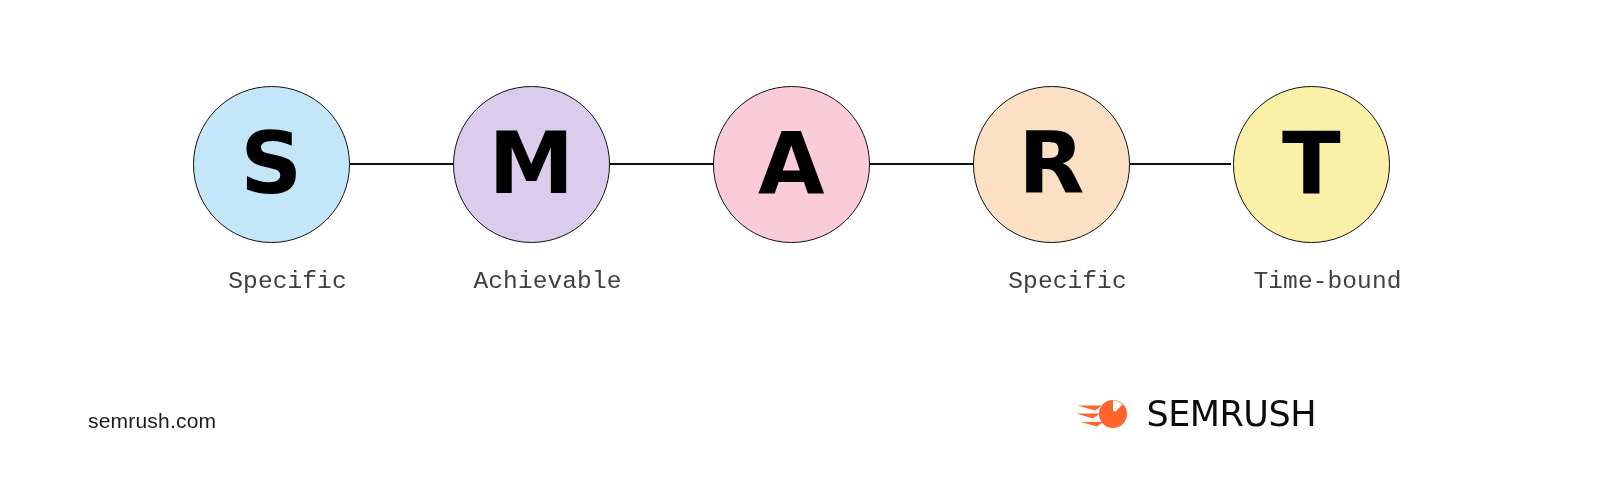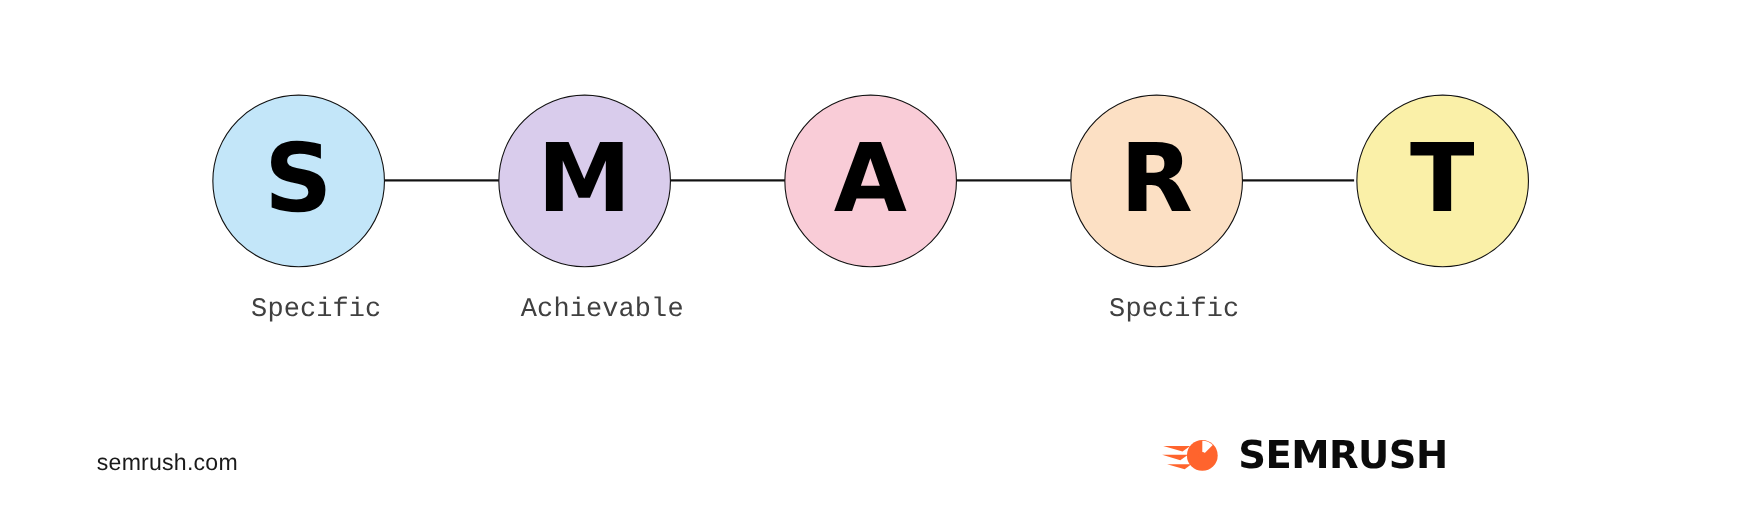--- a/index.html
+++ b/index.html
@@ -116,21 +116,21 @@
   }
 
   .brand-mark {
     width: 56px;
     height: 42px;
     display: block;
   }
 
   .brand-text {
     font-family: "DejaVu Sans", sans-serif;
-    font-weight: 700;
+    font-weight: 400;
     font-size: 35px;
     letter-spacing: -0.5px;
     color: #0b0b0b;
     line-height: 1;
   }
 </style>
 </head>
 <body>
 
 <div class="diagram">
@@ -166,20 +166,21 @@
       <div class="circle" style="background:#FCE0C4;">
         <span class="circle-letter">R</span>
       </div>
       <div class="node-label">Specific</div>
     </div>
 
     <div class="node">
       <div class="circle" style="background:#FAF0A8;">
         <span class="circle-letter">T</span>
       </div>
+      <div class="node-label">Time-bound</div>
     </div>
 
   </div>
 </div>
 
 <div class="footer">
 
   <div class="site-url">semrush.com</div>
 
   <div class="brand">

